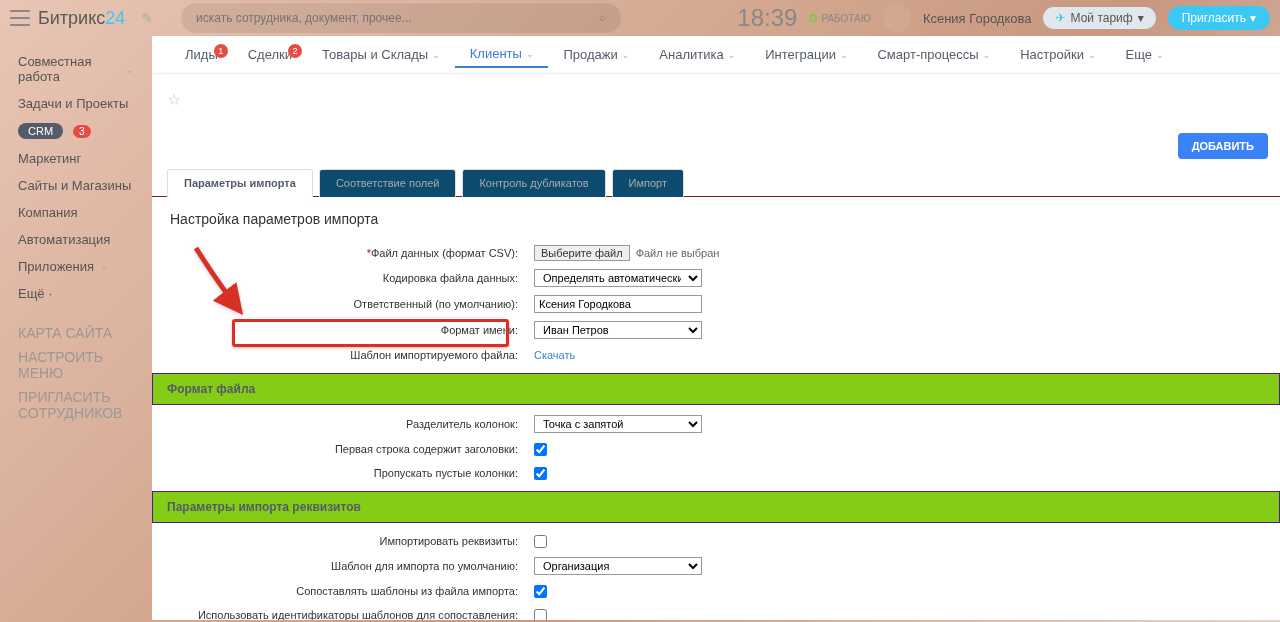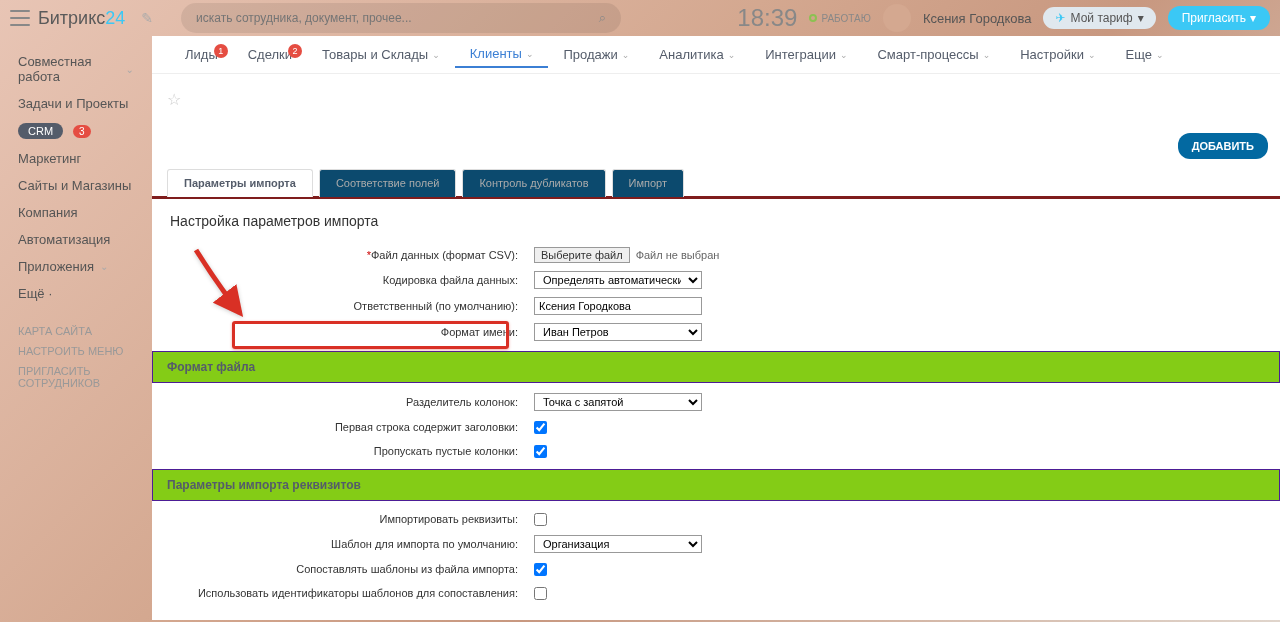--- a/index.html
+++ b/index.html
@@ -22,32 +22,32 @@
 .plan-btn{background:#e0e8ee;border-radius:12px;padding:4px 12px;font-size:12px;color:#555;display:flex;align-items:center;gap:5px}
 .plan-btn .plane{color:#3bc8f5}
 .invite-btn{background:#3bc8f5;color:#fff;border-radius:14px;padding:5px 14px;font-size:12px;display:flex;align-items:center;gap:4px;cursor:pointer}
 .layout{display:flex;height:584px}
 .sidebar{width:152px;flex-shrink:0;padding:12px 8px}
 .sb-item{padding:6px 10px;font-size:13px;color:#555;cursor:pointer;display:flex;align-items:center;gap:6px}
 .sb-item.active{display:inline-flex;align-items:center}
 .sb-crm{background:#545c6a;color:#fff;border-radius:10px;padding:2px 10px;font-size:11px}
 .sb-badge{background:#e54d42;color:#fff;border-radius:8px;font-size:10px;padding:1px 6px;margin-left:4px}
 .sb-caret{color:#aaa;font-size:10px}
-.sb-small{font-size:11px;color:#999;padding:4px 10px;text-transform:uppercase;cursor:pointer}
+.sb-small{font-size:14px;color:#999;padding:4px 10px;text-transform:uppercase;cursor:pointer}
 .main{flex:1;background:#fff;overflow-y:auto}
 .topnav{height:38px;border-bottom:1px solid #eee;display:flex;align-items:center;padding:0 18px;gap:0}
 .topnav-item{padding:0 15px;font-size:13px;color:#545c6a;cursor:pointer;position:relative;height:27px;display:flex;align-items:center;gap:4px}
 .topnav-item.active{color:#3b7fd4;border-bottom:2px solid #3b7fd4}
 .tn-caret{font-size:9px;color:#aaa}
 .tn-badge{position:absolute;top:3px;right:5px;background:#e54d42;color:#fff;border-radius:50%;width:14px;height:14px;font-size:9px;display:flex;align-items:center;justify-content:center}
 .subhead{height:50px;display:flex;align-items:center;padding:0 15px}
 .star{color:#ccc;font-size:16px}
 .page-actions{height:44px;display:flex;justify-content:flex-end;align-items:center;padding:0 12px}
-.add-btn{background:#0369a1;color:#fff;font-size:11px;font-weight:600;padding:7px 14px;border-radius:12px;cursor:pointer}
-.tabs{display:flex;border-bottom:3px solid #7f1d1d;padding:0 15px;gap:6px}
+.add-btn{background:#3b82f6;color:#fff;font-size:11px;font-weight:600;padding:7px 14px;border-radius:4px;cursor:pointer}
+.tabs{display:flex;border-bottom:1px solid #7f1d1d;padding:0 15px;gap:6px}
 .tab{border:1px solid #ddd;border-bottom:none;background:#0c4a6e;padding:7px 16px;font-size:11px;color:#aaa;border-radius:3px 3px 0 0;cursor:pointer;position:relative;top:1px}
 .tab.active{background:#fff;color:#545c6a;font-weight:600;border-bottom:1px solid #fff}
 .section-title{font-size:14px;color:#333;padding:14px 18px}
 .form-area{padding:0 0 20px 0;position:relative}
 .form-row{display:flex;align-items:center;padding:4px 0;min-height:24px}
 .form-label{width:382px;text-align:right;font-size:11px;color:#333;padding-right:16px}
 .form-label .req{color:#c00}
 .form-ctrl{flex:1;display:flex;align-items:center;gap:6px}
 .form-ctrl select,.form-ctrl input[type=text]{font-size:11px;padding:1px 4px;border:1px solid #999;background:#fff;height:18px;width:168px}
 .file-btn{font-size:11px;border:1px solid #999;background:#efefef;padding:1px 6px;cursor:pointer}
@@ -205,20 +205,26 @@
         <div class="form-ctrl">
             <input type="text" value="Ксения Городкова" style="">
           </div>
       </div>
       <div class="form-row">
         <div class="form-label">Формат имени:</div>
         <div class="form-ctrl">
             <select><option>Иван Петров</option></select>
           </div>
       </div>
+      <div class="form-row">
+        <div class="form-label">Шаблон импортируемого файла:</div>
+        <div class="form-ctrl">
+            <span class="link">Скачать</span>
+          </div>
+      </div>
 
       <div class="section-bar">Формат файла</div>
 
       <div class="form-row">
         <div class="form-label">Разделитель колонок:</div>
         <div class="form-ctrl">
             <select><option>Точка с запятой</option></select>
           </div>
       </div>
       <div class="form-row">

